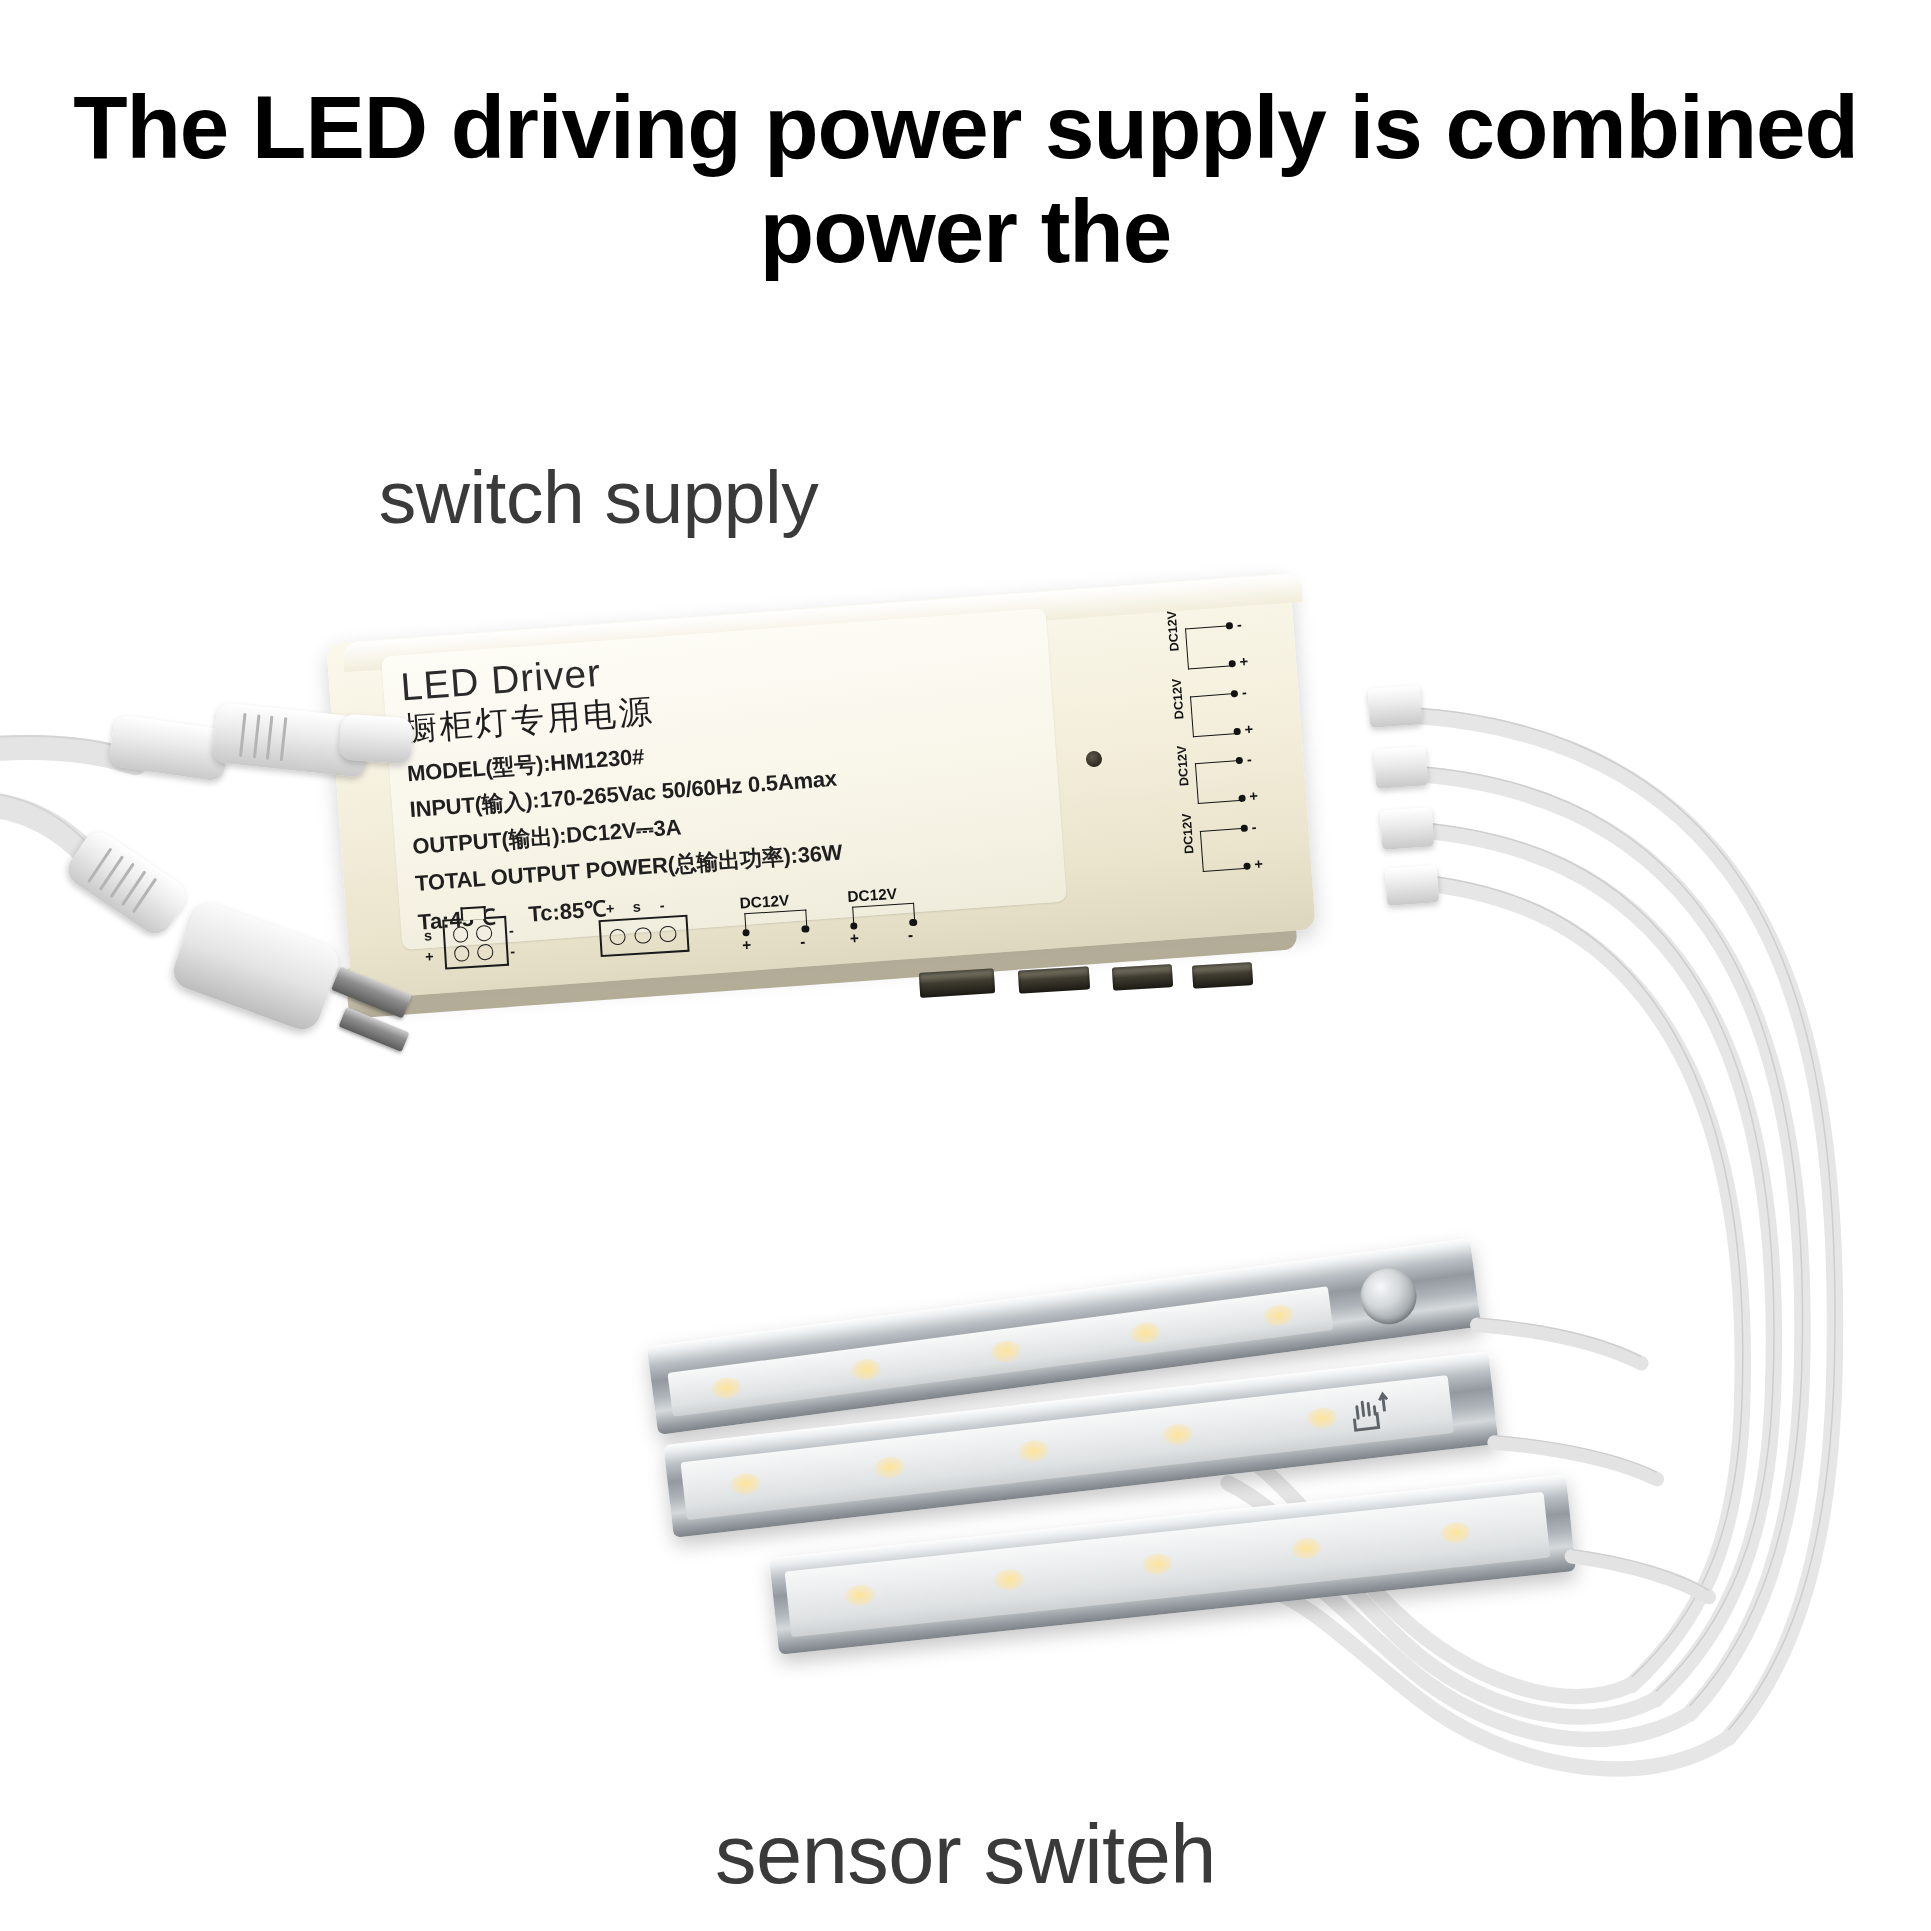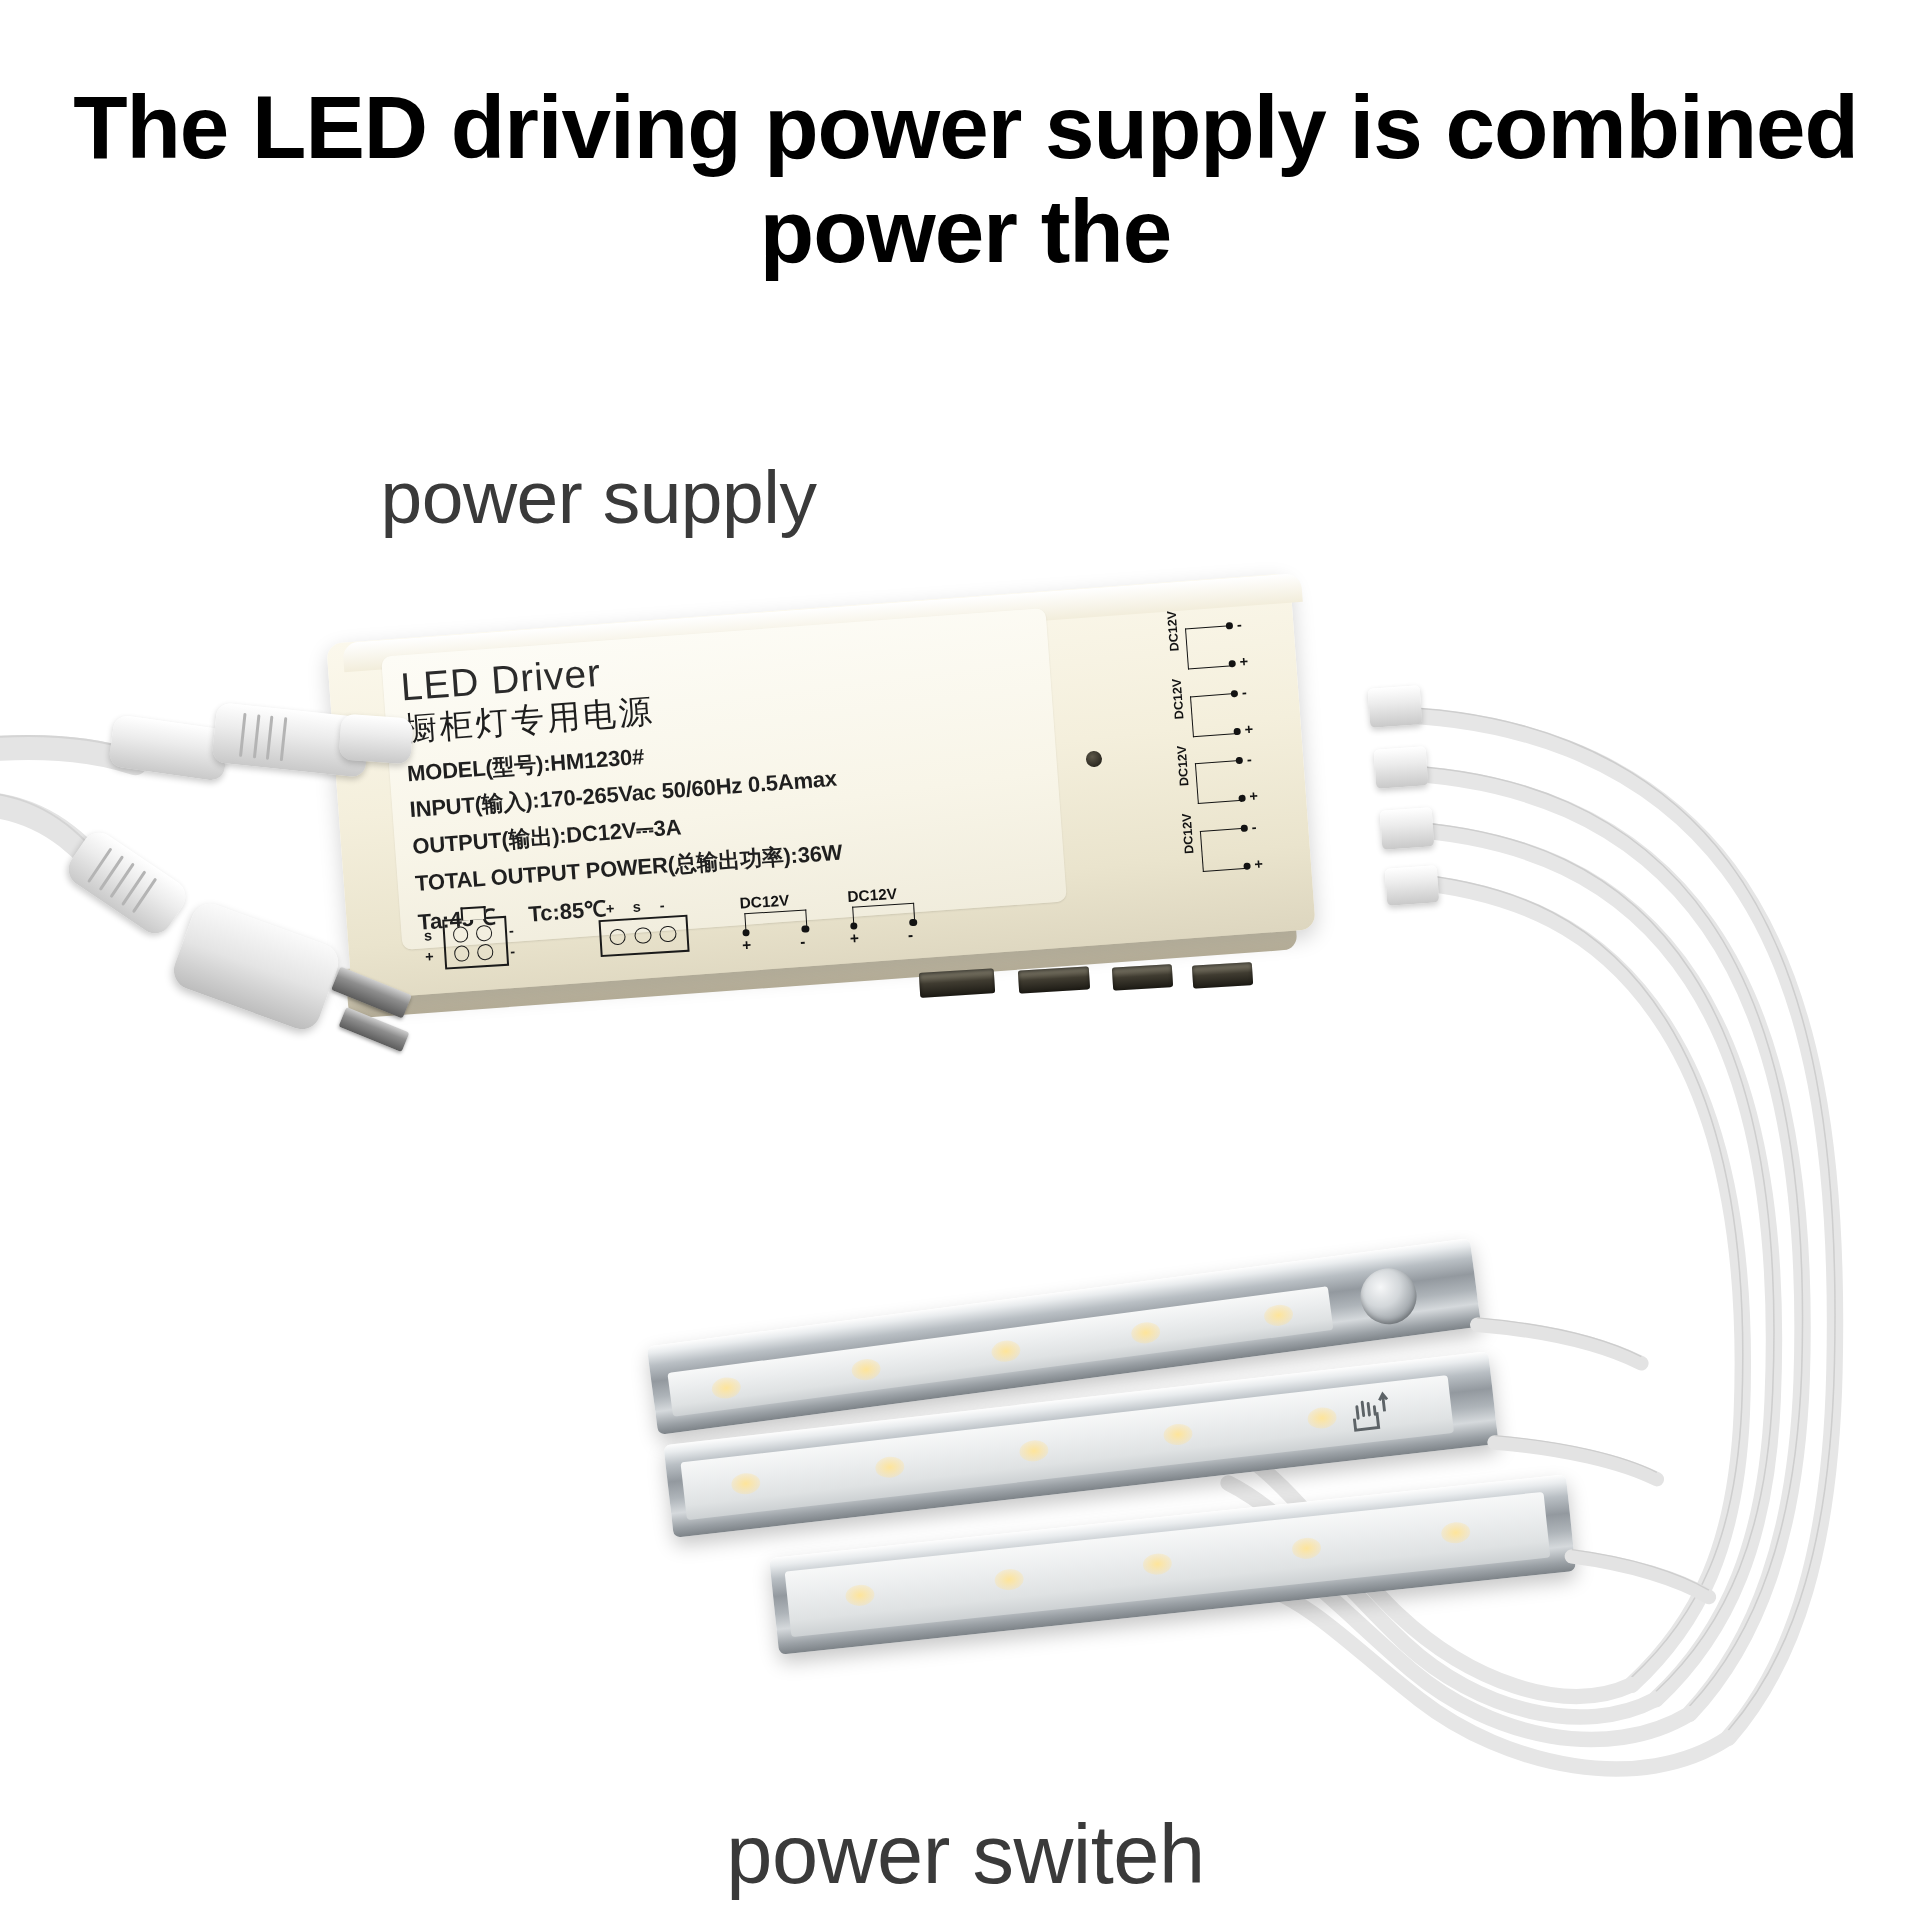--- a/index.html
+++ b/index.html
@@ -415,21 +415,21 @@
     box-shadow: inset 0 -2.9px 5.8px rgba(0,0,0,0.25);
   }
 </style>
 </head>
 <body>
 
 <div id="page">
 
   <div class="headline">The LED driving power supply is combined power the</div>
 
-  <div class="caption-power">power supply</div>
+  <div class="caption-power">switch supply</div>
 
   <svg class="layer" viewBox="0 0 2000 2000">
 
     <g stroke="#e4e4e4" stroke-width="26" fill="none" stroke-linecap="round">
       <path d="M0,775 C60,772 105,778 140,790"></path>
       <path d="M0,835 C55,845 90,880 120,920"></path>
     </g>
     <g stroke="#cfcfcf" stroke-width="2" fill="none" opacity="0.8">
       <path d="M0,763 C60,760 105,766 140,778"></path>
       <path d="M0,823 C55,833 90,868 120,908"></path>
@@ -670,16 +670,16 @@
       <path d="M1548,1494 C1620,1500 1680,1514 1716,1532"></path>
       <path d="M1628,1612 C1690,1620 1740,1636 1770,1654"></path>
     </g>
     <g stroke="#c8c8c8" stroke-width="1.4" fill="none" opacity="0.8">
       <path d="M1530,1365 C1600,1371 1660,1385 1700,1405"></path>
       <path d="M1548,1487 C1620,1493 1680,1507 1716,1525"></path>
       <path d="M1628,1605 C1690,1613 1740,1629 1770,1647"></path>
     </g>
   </svg>
 
-  <div class="caption-sensor">power switeh</div>
+  <div class="caption-sensor">sensor switeh</div>
 
 </div>
 
 
 </body></html>

